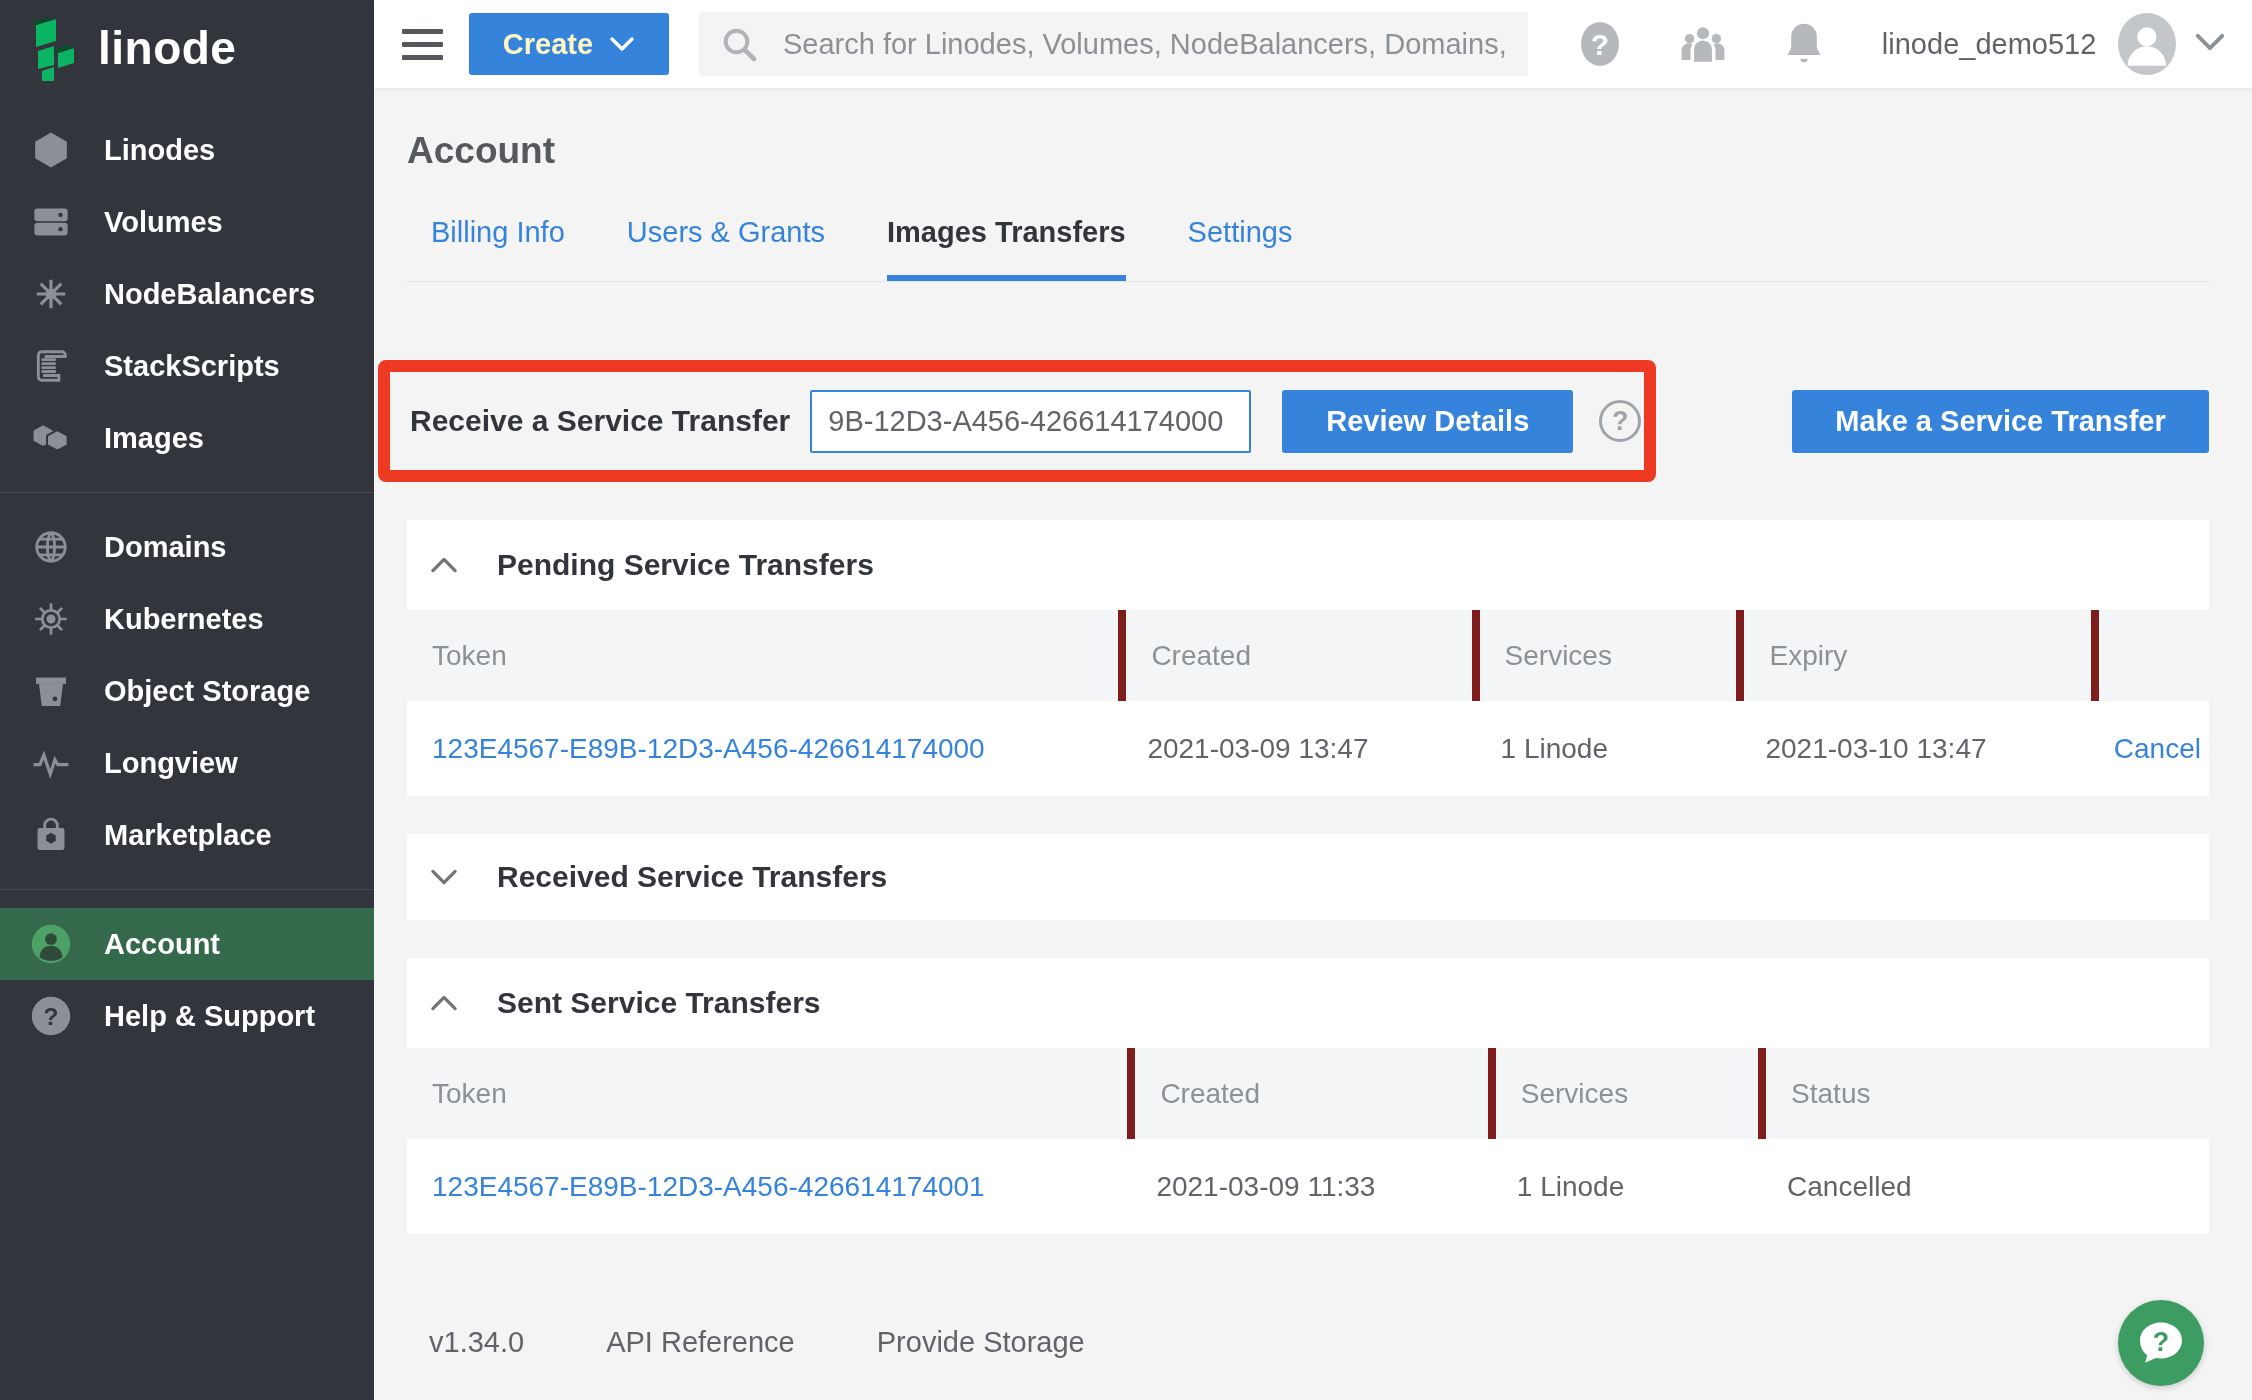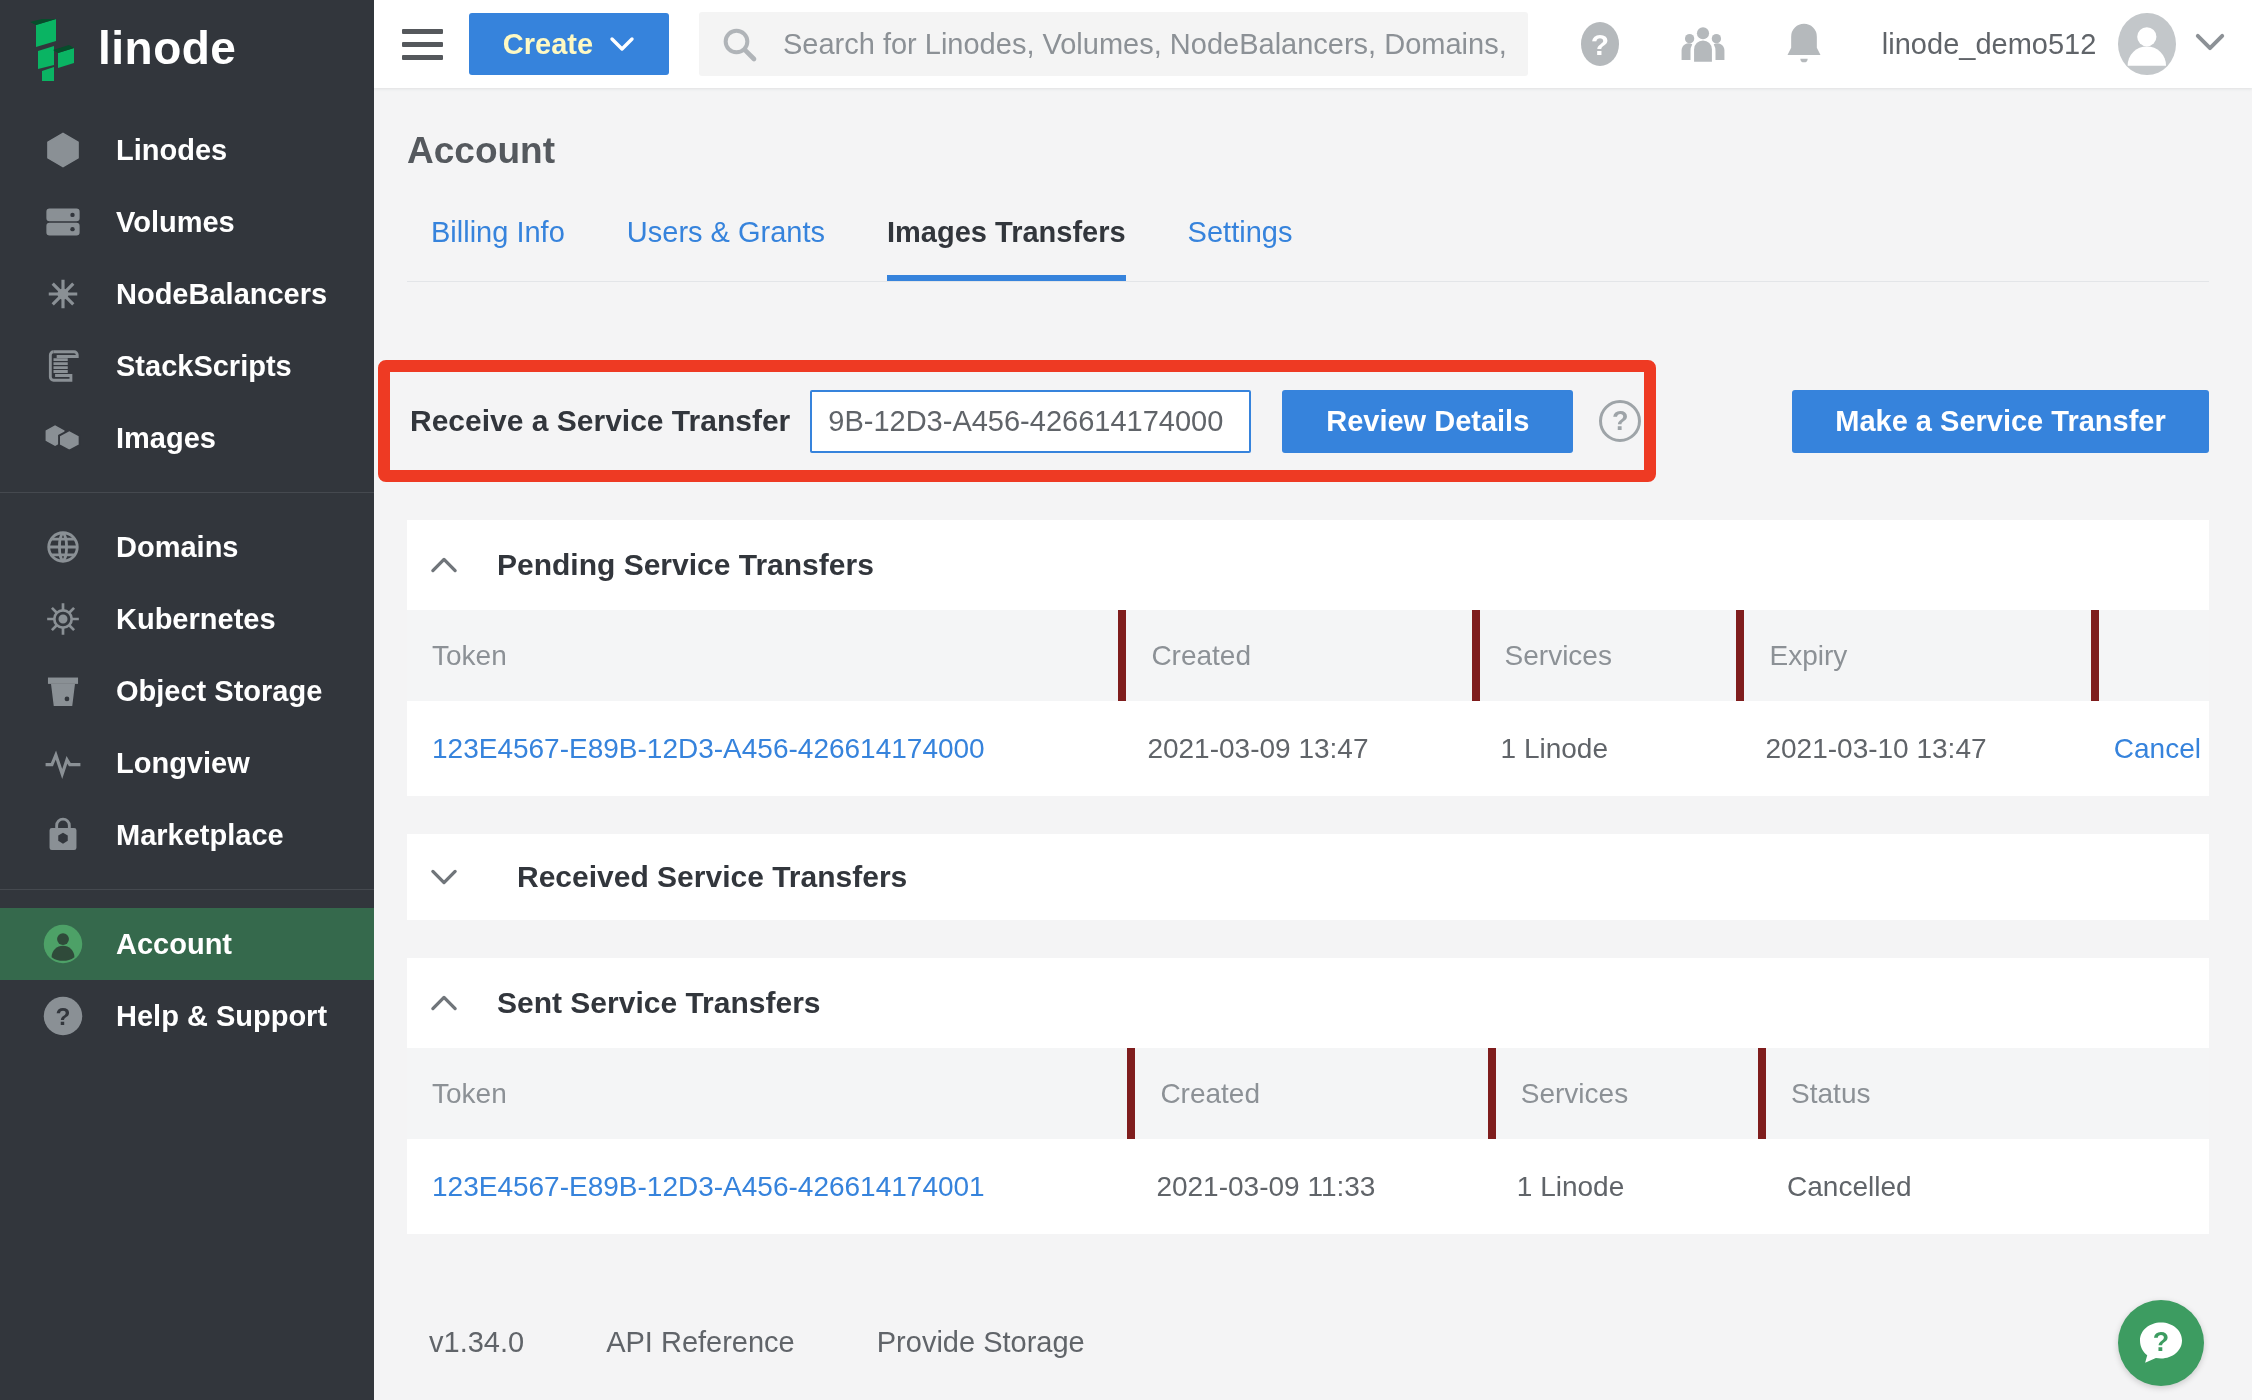--- a/index.html
+++ b/index.html
@@ -7,21 +7,21 @@
   body { font-family:"Liberation Sans","DejaVu Sans",sans-serif; background:#F4F4F5; }
 
   .app { display:flex; width:2252px; height:1400px; }
 
   
   .sidebar { width:374px; flex-shrink:0; background:#32363C; display:flex; flex-direction:column; }
   .logo-row { height:100px; display:flex; align-items:center; padding-left:28px; }
   .logo-mark { width:56px; height:62px; }
   .logo-text { color:#fff; font-size:46px; font-weight:700; letter-spacing:.5px; margin-left:14px; margin-top:-4px; }
   .nav { margin-top:14px; }
-  .nav-item { height:72px; display:flex; align-items:center; padding-left:42px; cursor:pointer; }
+  .nav-item { height:72px; display:flex; align-items:center; padding-left:30px; cursor:pointer; }
   .nav-item .nicon { width:42px; height:42px; display:flex; align-items:center; justify-content:center; flex-shrink:0; }
   .nav-item .nlabel { color:#fff; font-size:29px; font-weight:700; margin-left:32px; white-space:nowrap; }
   .nav-item.active { background:#35694C; }
   .nav-divider { border-top:1px solid #45494F; margin:18px 0; }
   .icon-gray { fill:#8A9095; stroke:#8A9095; }
 
   
   .main { flex:1; display:flex; flex-direction:column; min-width:0; }
 
   
@@ -67,21 +67,21 @@
                  color:#9EA4A8; font-size:27px; font-weight:700; display:flex; align-items:center;
                  justify-content:center; cursor:pointer; }
   .make-btn { margin-left:auto; width:417px; height:63px; background:#3683DC; color:#fff; border:none;
               border-radius:3px; font-size:29px; font-weight:700; cursor:pointer; font-family:inherit; }
 
   
   .panel { background:#fff; margin-top:38px; }
   .panel-head { display:flex; align-items:center; padding:0 0 0 22px; height:90px; cursor:pointer; }
   .panel-head .chev { width:30px; display:flex; justify-content:center; }
   .panel-head .ptitle { font-size:30px; font-weight:700; color:#32363C; margin-left:38px; }
-  .panel-head.collapsed { height:86px;gap:20px; }
+  .panel-head.collapsed { height:86px; }
 
   table.xfer { width:100%; border-collapse:collapse; table-layout:fixed; }
   .xfer th { background:#F4F5F6; height:91px; text-align:left; font-size:28px; font-weight:400;
              color:#8C9196; padding-left:25px; border-right:8px solid #7f1d1d; }
   .xfer th:last-child { border-right:none; }
   .xfer td { height:95px; font-size:28px; color:#606469; padding-left:25px; background:#fff; }
   .xfer td.tok a, .xfer td.act a { color:#3683DC; text-decoration:none; cursor:pointer; }
   .xfer td.act { text-align:right; padding-right:8px; padding-left:0; }
 
   

